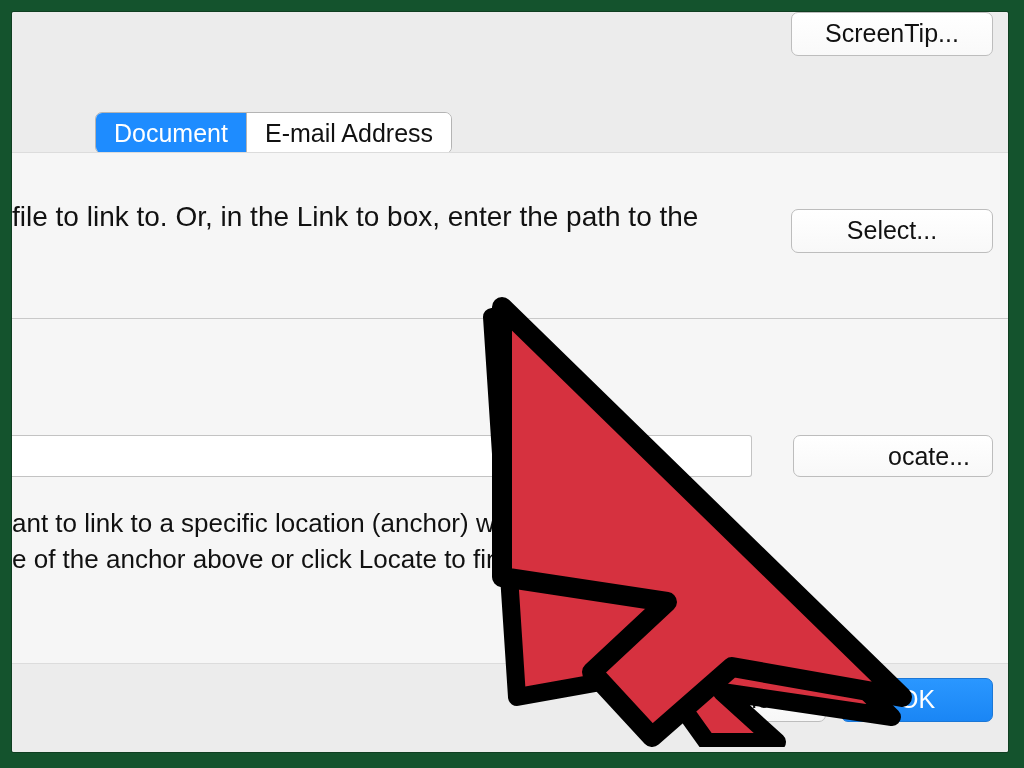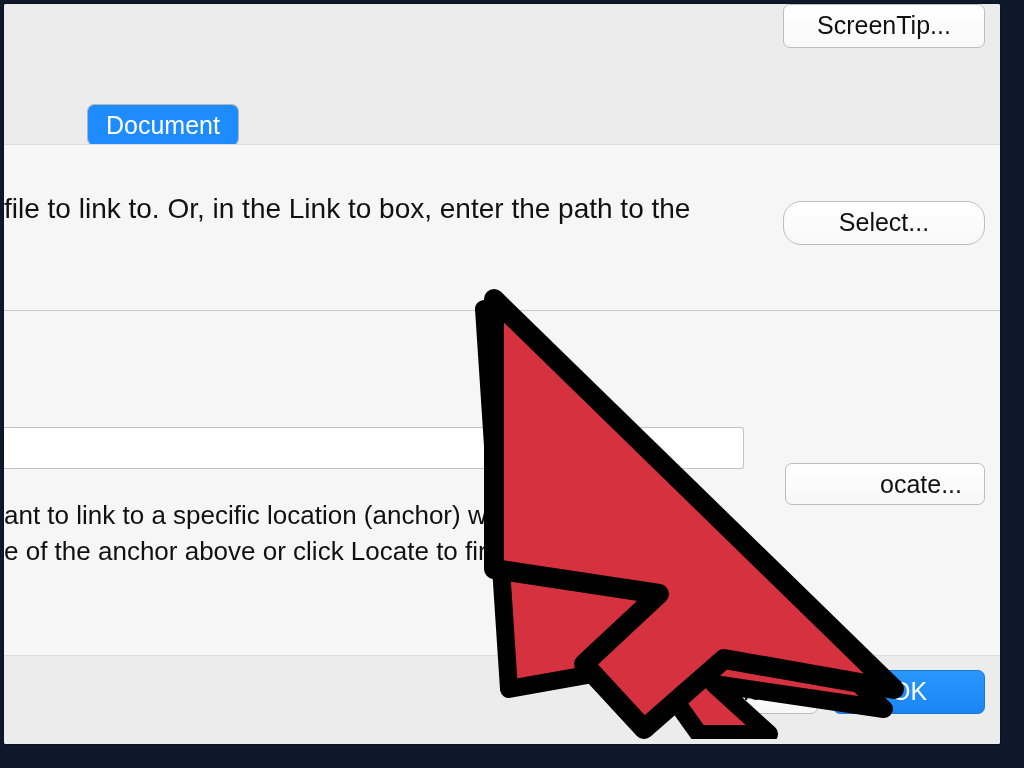--- a/index.html
+++ b/index.html
@@ -7,22 +7,22 @@
     padding: 0;
     width: 1024px;
     height: 768px;
     overflow: hidden;
     font-family: "Helvetica Neue", Helvetica, Arial, sans-serif;
   }
   .outer-border {
     box-sizing: border-box;
     width: 1024px;
     height: 768px;
-    background: #0f172a;
-    padding: 4px;
+    background: #14532d;
+    padding: 12px;
     position: relative;
   }
   .inner-shadow-wrap {
     box-sizing: border-box;
     width: 996px;
     height: 740px;
     position: relative;
     box-shadow: 0 0 0 1px rgba(0,0,0,0.25);
     border-radius: 2px;
     overflow: hidden;
@@ -106,21 +106,21 @@
     white-space: nowrap;
   }
   .select-btn {
     position: absolute;
     top: 56px;
     right: 15px;
     width: 200px;
     height: 42px;
     background: linear-gradient(#ffffff,#f8f8f8);
     border: 1px solid #bdbdbd;
-    border-radius: 18px;
+    border-radius: 7px;
     font-size: 25px;
     color: #111;
     text-align: center;
     line-height: 40px;
     cursor: pointer;
   }
 
   .hr-line {
     position: absolute;
     left: 0;
@@ -155,21 +155,20 @@
     background: linear-gradient(#ffffff,#f8f8f8);
     border: 1px solid #bdbdbd;
     border-radius: 7px;
     font-size: 25px;
     color: #111;
     text-align: right;
     padding-right: 22px;
     box-sizing: border-box;
     line-height: 40px;
     cursor: pointer;
-    margin-top: 36px;
   }
 
   .instr2 {
     position: absolute;
     left: 0px;
     top: 352px;
     font-size: 26px;
     line-height: 36px;
     color: #111;
     white-space: pre;
@@ -223,20 +222,23 @@
 
 <div class="outer-border">
   <div class="inner-shadow-wrap">
 
     <div class="top-area">
       <div class="screentip-btn">ScreenTip...</div>
 
       <div class="tab-strip">
         <div class="tab active">
           <span>Document</span>
+        </div>
+        <div class="tab">
+          <span>E-mail Address</span>
         </div>
       </div>
     </div>
 
     <div class="panel">
       <div class="panel-inner">
         <div class="instr1">file to link to. Or, in the Link to box, enter the path to the</div>
         <div class="select-btn">Select...</div>
 
         <div class="hr-line"></div>

